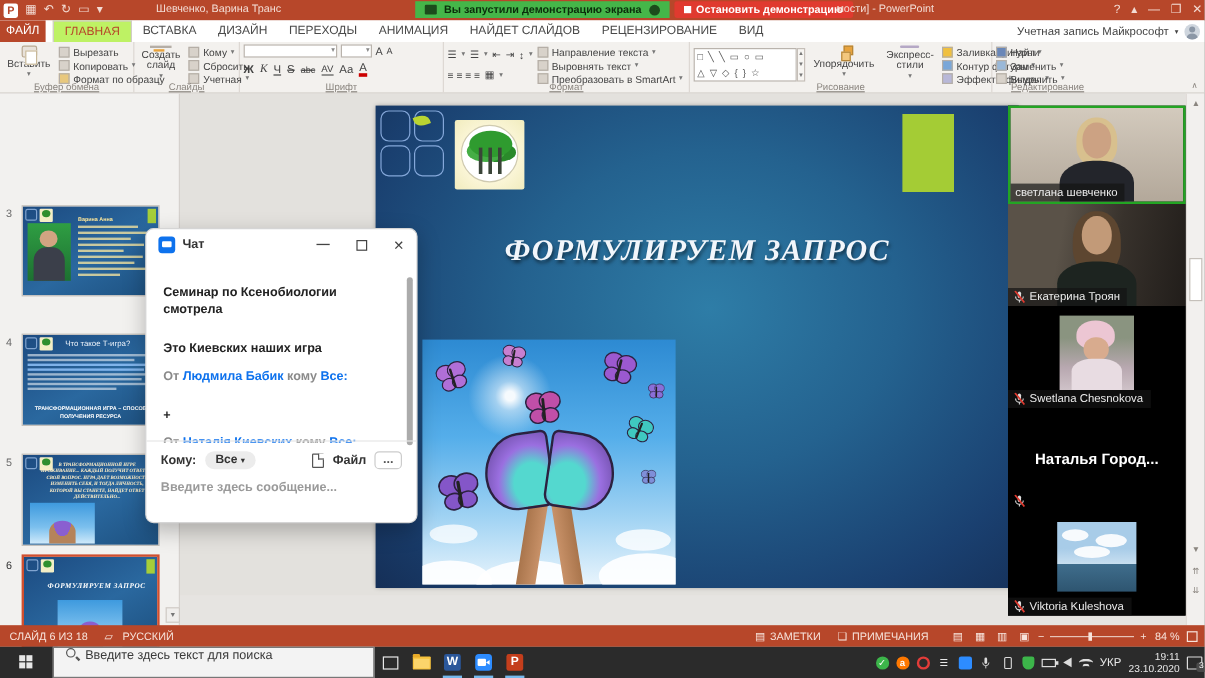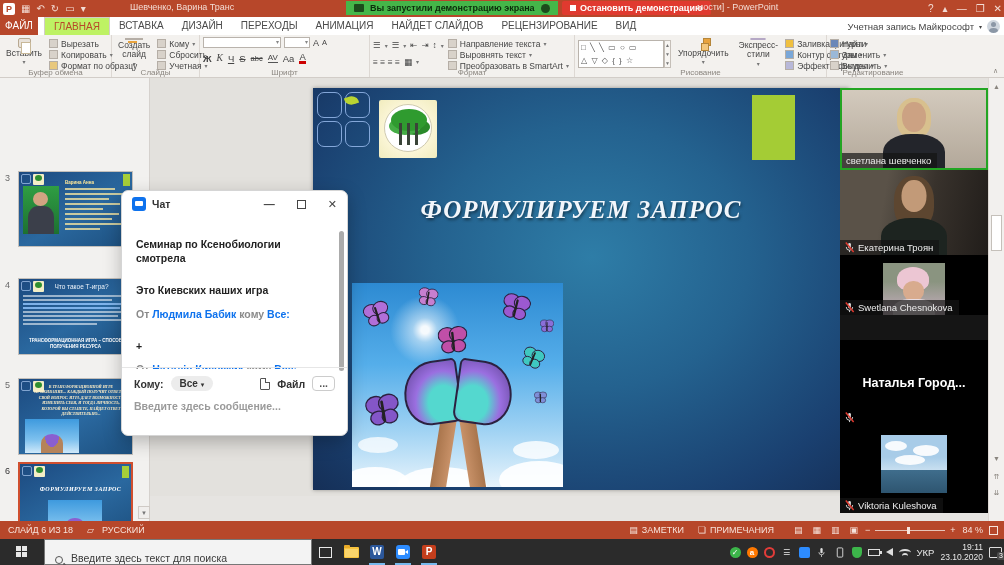--- a/index.html
+++ b/index.html
@@ -26,21 +26,21 @@
   .tabs span{padding:0 9px;line-height:18px;}
   .tabs .active{color:#B7472A;background:#bef264;border:1px solid #d2cdc8;border-bottom:none;}
   .account{position:absolute;right:4px;top:0;display:flex;gap:5px;align-items:center;height:18px;font-size:9.5px;color:#444;}
   .avatar{width:13px;height:13px;border-radius:50%;background:#cfd6de;position:relative;overflow:hidden;}
   .avatar:before{content:"";position:absolute;left:4px;top:2px;width:5px;height:5px;border-radius:50%;background:#8b97a6;}
   .avatar:after{content:"";position:absolute;left:2px;top:8px;width:9px;height:6px;border-radius:50% 50% 0 0;background:#8b97a6;}
 
   
   .ribbon{position:absolute;left:0;top:35px;width:1004px;height:43px;background:#f3f1ee;border-bottom:1px solid #d2cdc8;display:flex;font-size:9px;color:#444;}
   .rgroup{position:relative;height:100%;border-right:1px solid #ddd8d3;padding:2px 3px 10px 3px;display:flex;gap:4px;}
-  .glabel{position:absolute;bottom:0px;left:0;right:0;text-align:center;font-size:8px;color:#8a857f;}
+  .glabel{position:absolute;bottom:0px;left:0;right:0;text-align:center;font-size:8px;color:#8a857f;text-decoration:underline;}
   .bigbtn{display:flex;flex-direction:column;align-items:center;justify-content:flex-start;gap:1px;padding:1px 3px;font-size:8.5px;text-align:center;line-height:1.1;}
   .smallcol{display:flex;flex-direction:column;justify-content:flex-start;gap:2px;padding-top:2px;}
   .srow{display:flex;align-items:center;gap:3px;white-space:nowrap;font-size:8.5px;height:9px;}
   .clip{width:13px;height:16px;background:#e8e2da;border:1px solid #b8a890;border-radius:2px;position:relative;}
   .clip:before{content:"";position:absolute;left:2px;top:3px;width:8px;height:10px;background:#fff;border:1px solid #c8b898;}
   .mini-ic{width:9px;height:9px;display:inline-block;background:#d8d2ca;border:1px solid #b5aea6;}
   .newslide{width:18px;height:14px;background:#fff;border:1px solid #b5aea6;position:relative;}
   .newslide:before{content:"";position:absolute;left:2px;top:2px;width:9px;height:2px;background:#e8a33d;}
   .ddcaret{font-size:6px;color:#777;}
   .fontbox{width:78px;height:11px;background:#fff;border:1px solid #b9b3ac;position:relative;}
@@ -152,21 +152,21 @@
   .zoomslider{display:flex;align-items:center;gap:5px;margin:0 7px;}
   .ztrack{width:70px;height:1px;background:#e7c4b8;position:relative;}
   .zthumb{position:absolute;left:32px;top:-3px;width:3px;height:7px;background:#f7e3db;}
   .fitic{width:9px;height:9px;border:1px solid #f7e3db;position:relative;margin-left:6px;}
 
   
   .taskbar{position:absolute;left:0;top:539px;width:1004px;height:26px;background:#2b2b2b;display:flex;align-items:center;z-index:60;}
   .startbtn{width:44px;height:26px;display:flex;align-items:center;justify-content:center;}
   .wingrid{width:12px;height:12px;display:grid;grid-template-columns:5px 5px;grid-template-rows:5px 5px;gap:1px;}
   .wingrid i{background:#e8e8e8;}
-  .searchbox{width:268px;height:26px;background:#f3f3f3;border:1px solid #777;display:flex;align-items:flex-end;gap:8px;padding:0 10px;color:#3a3a3a;font-size:10.5px;}
+  .searchbox{width:268px;height:26px;background:#f3f3f3;border:1px solid #777;display:flex;align-items:flex-start;gap:8px;padding:0 10px;color:#3a3a3a;font-size:10.5px;}
   .mag{width:8px;height:8px;border:1.5px solid #555;border-radius:50%;position:relative;}
   .mag:after{content:"";position:absolute;left:7px;top:7px;width:4px;height:1.5px;background:#555;transform:rotate(45deg);}
   .tbicons{display:flex;height:26px;}
   .tbic{width:26px;height:26px;display:flex;align-items:center;justify-content:center;position:relative;}
   .tbic.run:after{content:"";position:absolute;left:5px;bottom:0;width:16px;height:2px;background:#76b9ed;}
   .taskview{width:13px;height:11px;border:1.5px solid #e8e8e8;position:relative;}
   .folder{width:15px;height:11px;background:#f8c33d;border-radius:1px;position:relative;}
   .folder:before{content:"";position:absolute;left:0;top:-2px;width:6px;height:3px;background:#e8aa28;border-radius:1px 1px 0 0;}
   .folder:after{content:"";position:absolute;left:1px;top:2px;width:13px;height:8px;background:#fbd56b;}
   .appW{width:14px;height:14px;background:#2b579a;color:#fff;font-weight:bold;font-size:10px;text-align:center;line-height:14px;border-radius:2px;}
@@ -567,21 +567,21 @@
         <svg class="mutedmic" width="11" height="11" viewBox="0 0 12 12">
             <rect x="4.5" y="1" width="3" height="6" rx="1.5" fill="#ddd"></rect>
             <path d="M2.5 5.5a3.5 3.5 0 0 0 7 0" stroke="#ddd" fill="none" stroke-width="1"></path>
             <line x1="6" y1="9" x2="6" y2="11" stroke="#ddd" stroke-width="1"></line>
             <line x1="2" y1="0.5" x2="10.5" y2="11" stroke="#e03a2f" stroke-width="1.6"></line>
           </svg>
         <span>Екатерина Троян</span>
       </div>
     </div>
 
-    <div class="ztile" style="top:167px;height:60px;">
+    <div class="ztile" style="top:167px;height:85px;">
       <div class="photo" style="top:8px;width:62px;height:62px;background:linear-gradient(180deg,#8a9480 0 30%,#b8a8b0 70%,#cfc2c8 100%);">
         <span style="position:absolute;left:14px;top:4px;width:32px;height:24px;border-radius:50% 50% 40% 40%;background:#ecc6d3;"></span>
         <span style="position:absolute;left:20px;top:18px;width:21px;height:20px;border-radius:48%;background:#d8ab8e;"></span>
         <span style="position:absolute;left:10px;top:36px;width:42px;height:26px;border-radius:40% 40% 0 0;background:#e8dce2;"></span>
       </div>
       <div class="zname">
         <svg class="mutedmic" width="11" height="11" viewBox="0 0 12 12">
             <rect x="4.5" y="1" width="3" height="6" rx="1.5" fill="#ddd"></rect>
             <path d="M2.5 5.5a3.5 3.5 0 0 0 7 0" stroke="#ddd" fill="none" stroke-width="1"></path>
             <line x1="6" y1="9" x2="6" y2="11" stroke="#ddd" stroke-width="1"></line>

